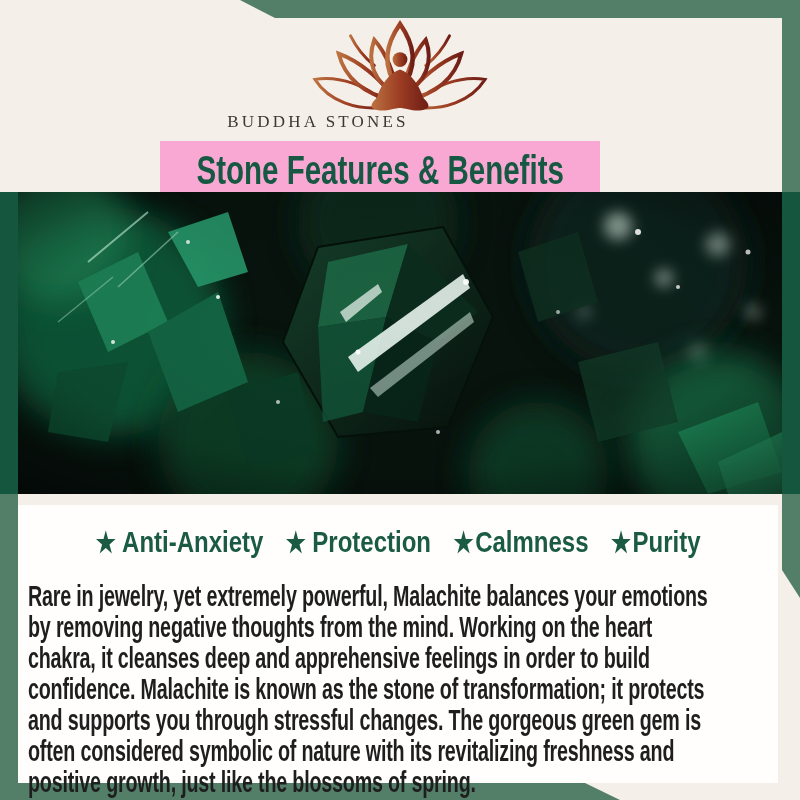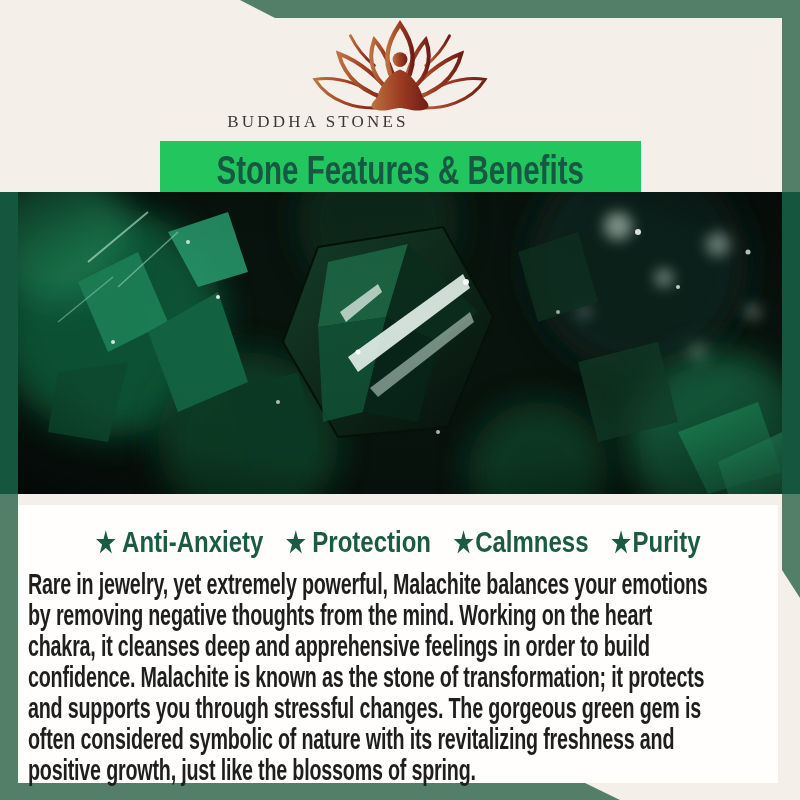--- a/index.html
+++ b/index.html
@@ -19,22 +19,22 @@
   
   .brand{position:absolute;left:0;top:0;width:800px;z-index:2;}
   .logo{position:absolute;left:280px;top:20px;width:240px;height:94px;}
   .brand-name{
     position:absolute;left:0;top:112px;width:636px;text-align:center;
     font-family:"Liberation Serif",serif;font-size:17px;letter-spacing:3.2px;
     color:#3d3833;font-weight:500;
   }
   
   .heading-band{
-    position:absolute;left:160px;top:141px;width:481px;height:58px;
-    background:#22c55e;z-index:2;display:flex;align-items:center;justify-content:center;
+    position:absolute;left:160px;top:141px;width:440px;height:58px;
+    background:#f9a8d4;z-index:2;display:flex;align-items:center;justify-content:center;
   }
   .heading-text{
     font-size:41px;font-weight:bold;color:#175843;white-space:nowrap;
     transform:scaleX(0.72);letter-spacing:0;
   }
   
   .photo-wrap{
     position:absolute;left:0;top:192px;width:800px;height:302px;
     background:#15573e;z-index:2;
   }
@@ -53,21 +53,21 @@
   }
   .features{
     position:absolute;left:0;top:16px;width:760px;height:42px;
     display:flex;align-items:center;justify-content:center;
   }
   .features-inner{display:flex;gap:28px;transform:scaleX(0.8);white-space:nowrap;}
   .feature{display:flex;align-items:center;gap:8px;color:#1b5b45;
     font-weight:bold;font-size:30px;}
   .feature:nth-child(n+3){gap:2px;}
   .feature .star{font-size:28px;}
-  .para{position:absolute;left:10px;top:64px;width:748px;}
+  .para{position:absolute;left:10px;top:76px;width:748px;}
   .para .line{
     height:31px;line-height:31px;font-size:29px;font-weight:bold;color:#1e1e1e;
     white-space:nowrap;transform:scaleX(0.68);transform-origin:left center;
     letter-spacing:-0.3px;
   }
 </style>
 </head>
 <body>
 
 <div class="page">

